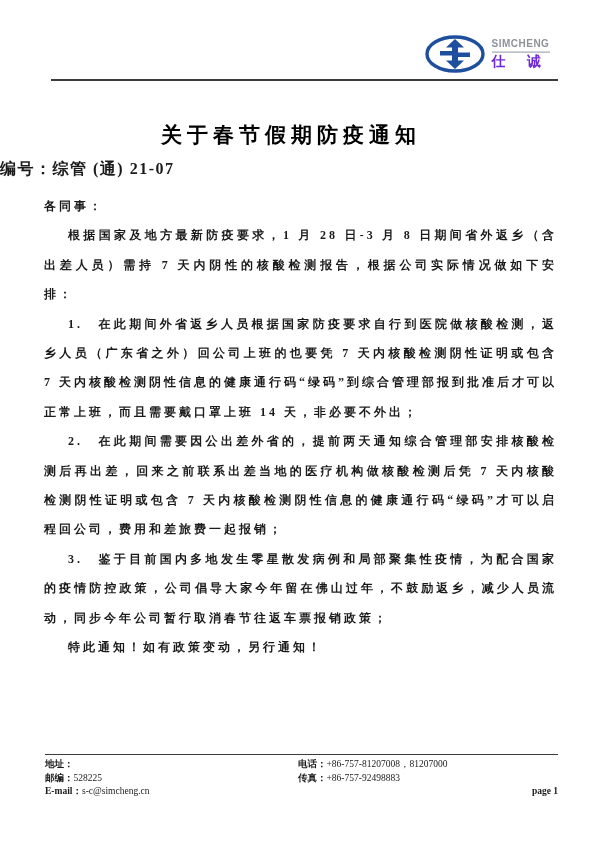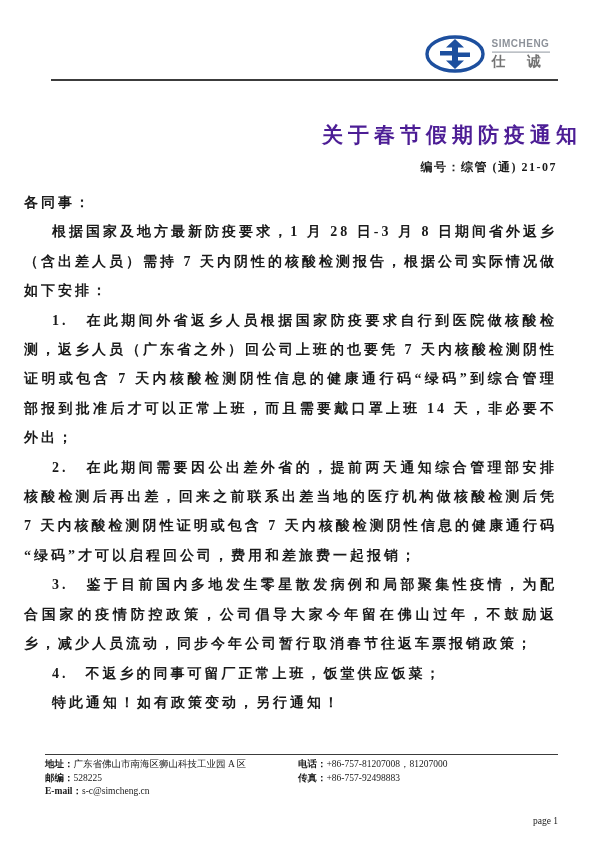--- a/index.html
+++ b/index.html
@@ -26,47 +26,46 @@
   .brand-text { display:flex; flex-direction:column; line-height:1; }
   .brand-en {
     font-family:"Liberation Sans","DejaVu Sans",sans-serif;
     font-size:10px; font-weight:bold; letter-spacing:0.5px;
     color:#8d929a;
     border-bottom:1.5px solid #9aa0a8;
     padding-bottom:2px;
     transform:scaleY(1.1);
   }
   .brand-cn {
-    font-size:14px; font-weight:bold; color:#737373;
+    font-size:14px; font-weight:bold; color:#6d28d9;
     letter-spacing:9px; margin-top:3px; white-space:nowrap;
   }
   .header-rule {
     border:none; border-top:2px solid #3c3c3c;
     margin:0 42px 0 51px; height:0;
   }
 
   
   .doc-title {
     margin:40px 18px 0 0;
-    text-align:right;
+    text-align:center;
     font-size:21px; font-weight:bold;
     letter-spacing:5px;
-    color:#4c1d95;
+    color:#000000;
   }
   .doc-number {
     margin:10px 43px 0 0;
-    text-align:right;
-    font-size:12px; font-weight:bold;
+    font-size:16px; font-weight:bold;
     letter-spacing:1.5px;
   }
 
   
   .body-text {
-    margin:12px 43px 0 24px;
-    font-size:14px; font-weight:bold;
+    margin:12px 43px 0 44px;
+    font-size:12px; font-weight:bold;
     line-height:29.4px;
     letter-spacing:3px;
     text-align:justify;
     text-justify:inter-character;
   }
   .body-text p { margin:0; text-indent:2em; }
   .greeting { text-indent:0 !important; }
 
   
   .signature { margin:22px 43px 0 0; text-align:right; font-weight:bold; }
@@ -79,21 +78,21 @@
     position:absolute; left:45px; right:42px; top:754px;
     border-top:1.5px solid #3c3c3c;
     padding-top:3px;
     font-size:9.5px; line-height:13.5px;
   }
   .footer-row { display:flex; }
   .f-left  { width:253px; display:flex; }
   .f-right { flex:1; display:flex; }
   .f-label { font-weight:bold; white-space:nowrap; }
   .f-value { white-space:nowrap; }
-  .f-page  { margin-left:auto; font-weight:normal; align-self:flex-end;margin-top:30px; }
+  .f-page  { margin-left:auto; font-weight:bold; align-self:flex-end; }
 </style>
 </head>
 <body>
 
 <div class="page">
 
   <div class="header">
     <div class="logo-wrap">
       <svg class="logo-mark" viewBox="0 0 62 40">
         <ellipse cx="31" cy="20" rx="28" ry="17" fill="none" stroke="#1d4f9e" stroke-width="3.4"></ellipse>
@@ -109,30 +108,28 @@
 
   <h1 class="doc-title">关于春节假期防疫通知</h1>
   <div class="doc-number">编号：综管 (通) 21-07</div>
 
   <div class="body-text">
     <p class="greeting">各同事：</p>
     <p>根据国家及地方最新防疫要求，1 月 28 日-3 月 8 日期间省外返乡（含出差人员）需持 7 天内阴性的核酸检测报告，根据公司实际情况做如下安排：</p>
     <p>1.　在此期间外省返乡人员根据国家防疫要求自行到医院做核酸检测，返乡人员（广东省之外）回公司上班的也要凭 7 天内核酸检测阴性证明或包含 7 天内核酸检测阴性信息的健康通行码“绿码”到综合管理部报到批准后才可以正常上班，而且需要戴口罩上班 14 天，非必要不外出；</p>
     <p>2.　在此期间需要因公出差外省的，提前两天通知综合管理部安排核酸检测后再出差，回来之前联系出差当地的医疗机构做核酸检测后凭 7 天内核酸检测阴性证明或包含 7 天内核酸检测阴性信息的健康通行码“绿码”才可以启程回公司，费用和差旅费一起报销；</p>
     <p>3.　鉴于目前国内多地发生零星散发病例和局部聚集性疫情，为配合国家的疫情防控政策，公司倡导大家今年留在佛山过年，不鼓励返乡，减少人员流动，同步今年公司暂行取消春节往返车票报销政策；</p>
-    <p>4.　不返乡的同事可留厂正常上班，饭堂供应饭菜；</p>
     <p>特此通知！如有政策变动，另行通知！</p>
   </div>
 
 
   <div class="footer">
     <div class="footer-row">
       <div class="f-left">
         <span class="f-label">地址：</span>
-        <span class="f-value">广东省佛山市南海区狮山科技工业园 A 区</span>
       </div>
       <div class="f-right">
         <span class="f-label">电话：</span>
         <span class="f-value">+86-757-81207008，81207000</span>
       </div>
     </div>
     <div class="footer-row">
       <div class="f-left">
         <span class="f-label">邮编：</span>
         <span class="f-value">528225</span>

